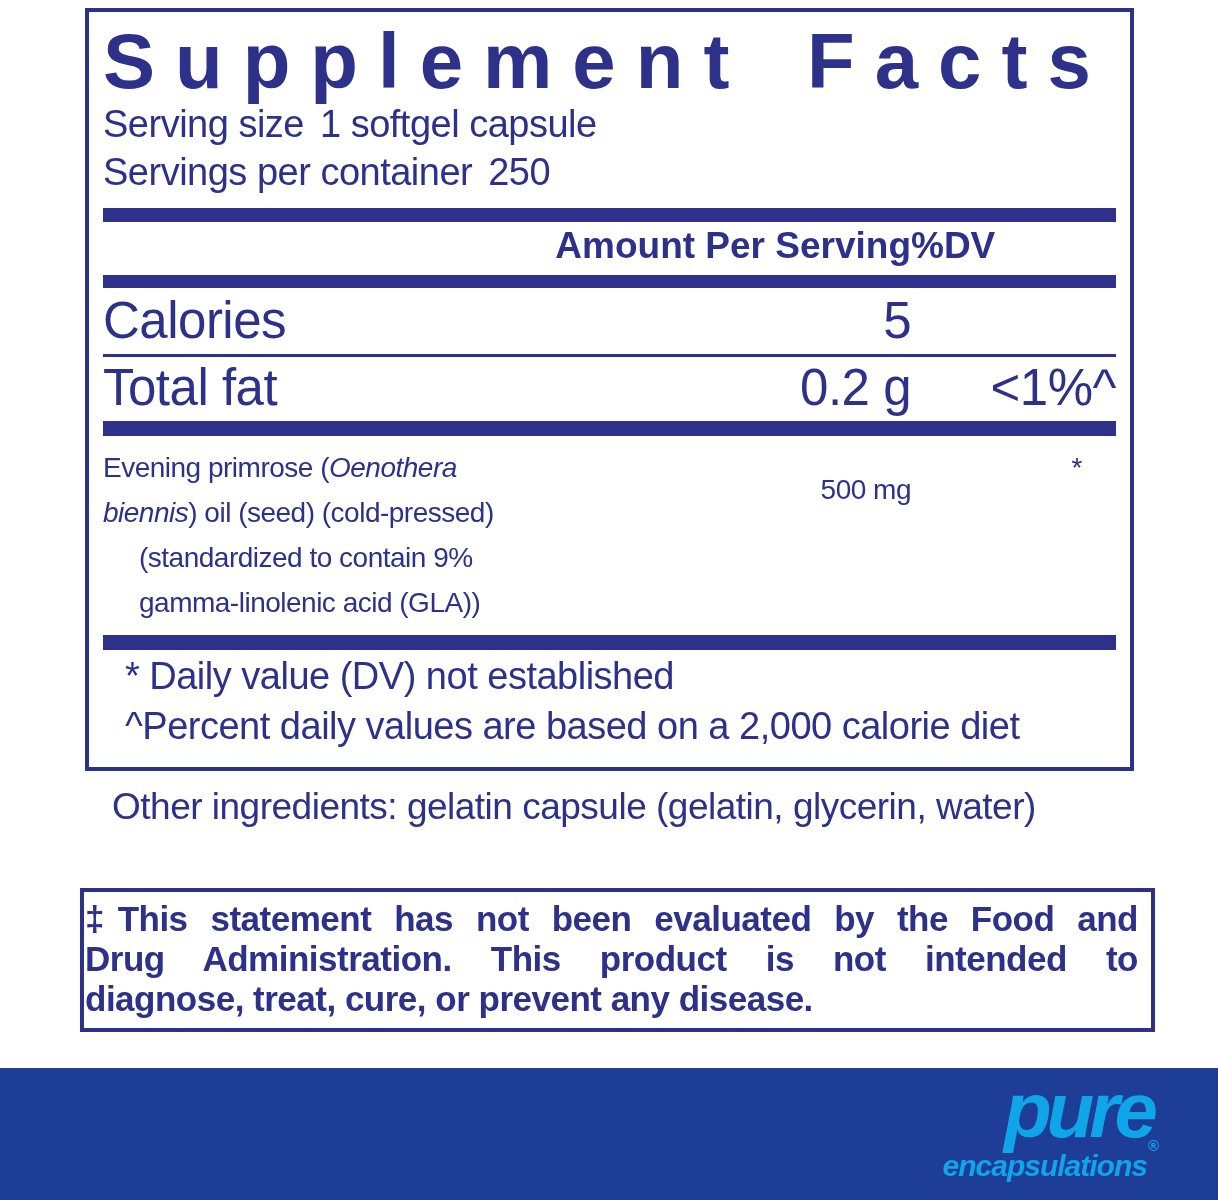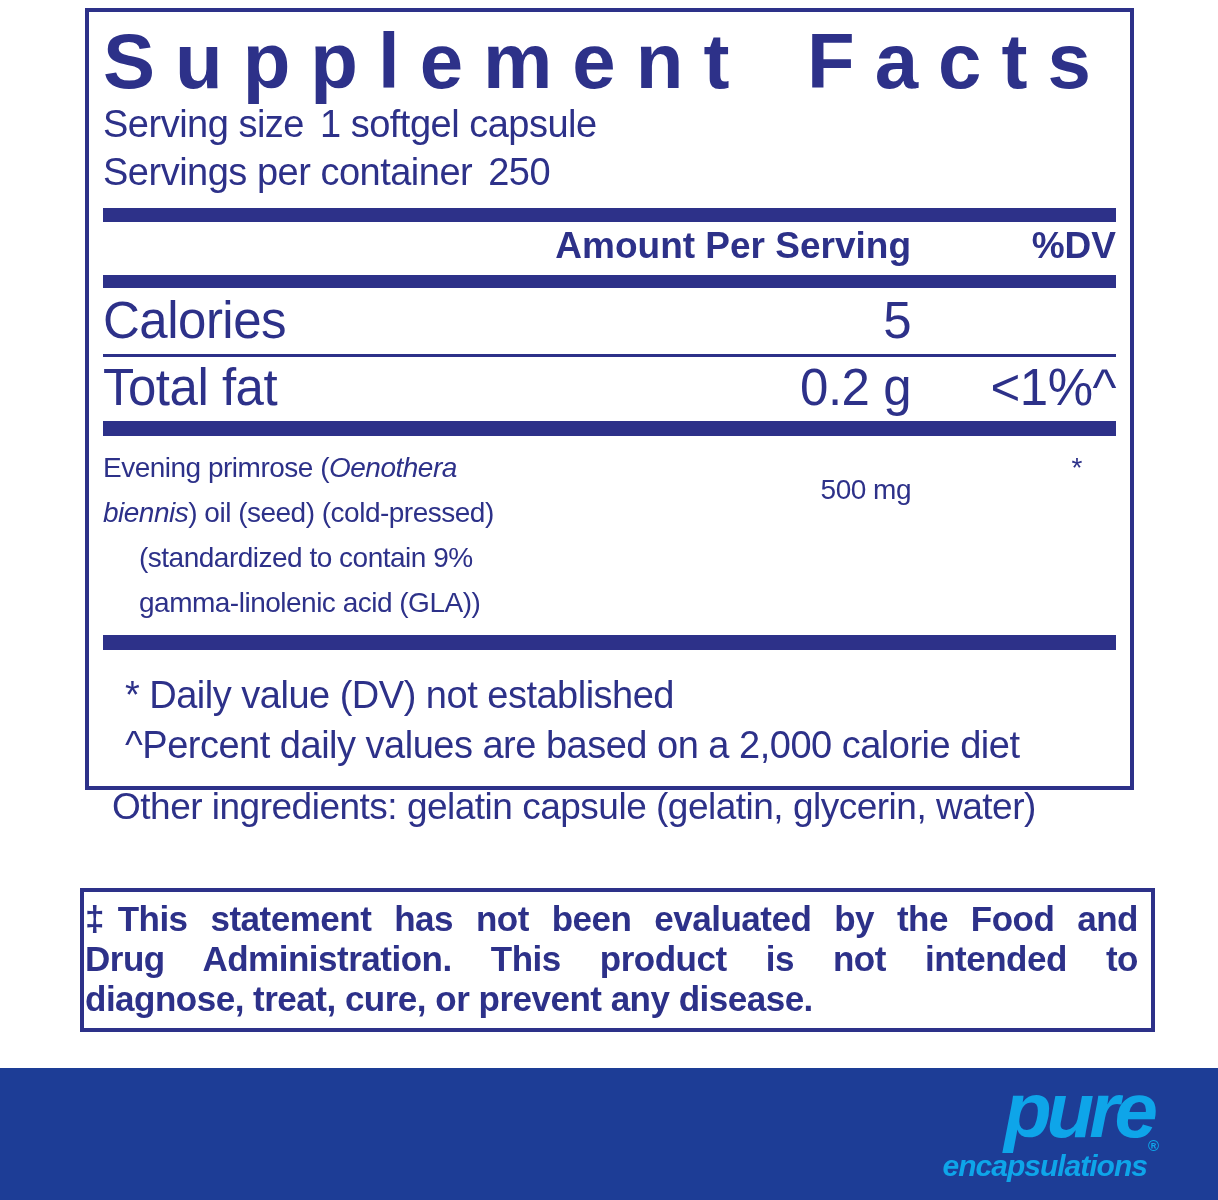--- a/index.html
+++ b/index.html
@@ -47,21 +47,21 @@
     display: grid;
     grid-template-columns: 1fr max-content 205px;
     align-items: baseline;
   }
   .hdr-row {
     padding: 4px 0 9px 0;
     font-weight: bold;
     font-size: 37px;
     line-height: 40px;
   }
-  .hdr-row .col-dv { text-align: right; }
+  .hdr-row .col-dv { }
 
   .nutrient-row {
     font-size: 51px;
     line-height: 42px;
     letter-spacing: -0.5px;
   }
   .nutrient-row .col-amt { text-align: right; }
   .nutrient-row .col-dv  { text-align: right; }
   .row-calories { padding: 12px 0 12px 0; }
   .row-totalfat { padding: 10px 0 12px 0; }
@@ -73,21 +73,21 @@
     letter-spacing: -0.5px;
     padding: 9px 0 10px 0;
     align-items: start;
   }
   .ingredient-row .col-amt { text-align: left; margin-top: 22px; }
   .ingredient-row .col-dv  { text-align: right; padding-right: 34px; }
   .ing-indent { padding-left: 36px; }
   .italic { font-style: italic; }
 
   .footnotes {
-    padding: 20px 0 8px 22px;
+    padding: 1px 0 8px 22px;
     font-size: 38px;
     line-height: 50px;
     letter-spacing: -0.5px;
   }
   .fn-sym-star { margin-right: 10px; }
 
   
   .other-ingredients {
     position: absolute;
     left: 112px; top: 786px;

